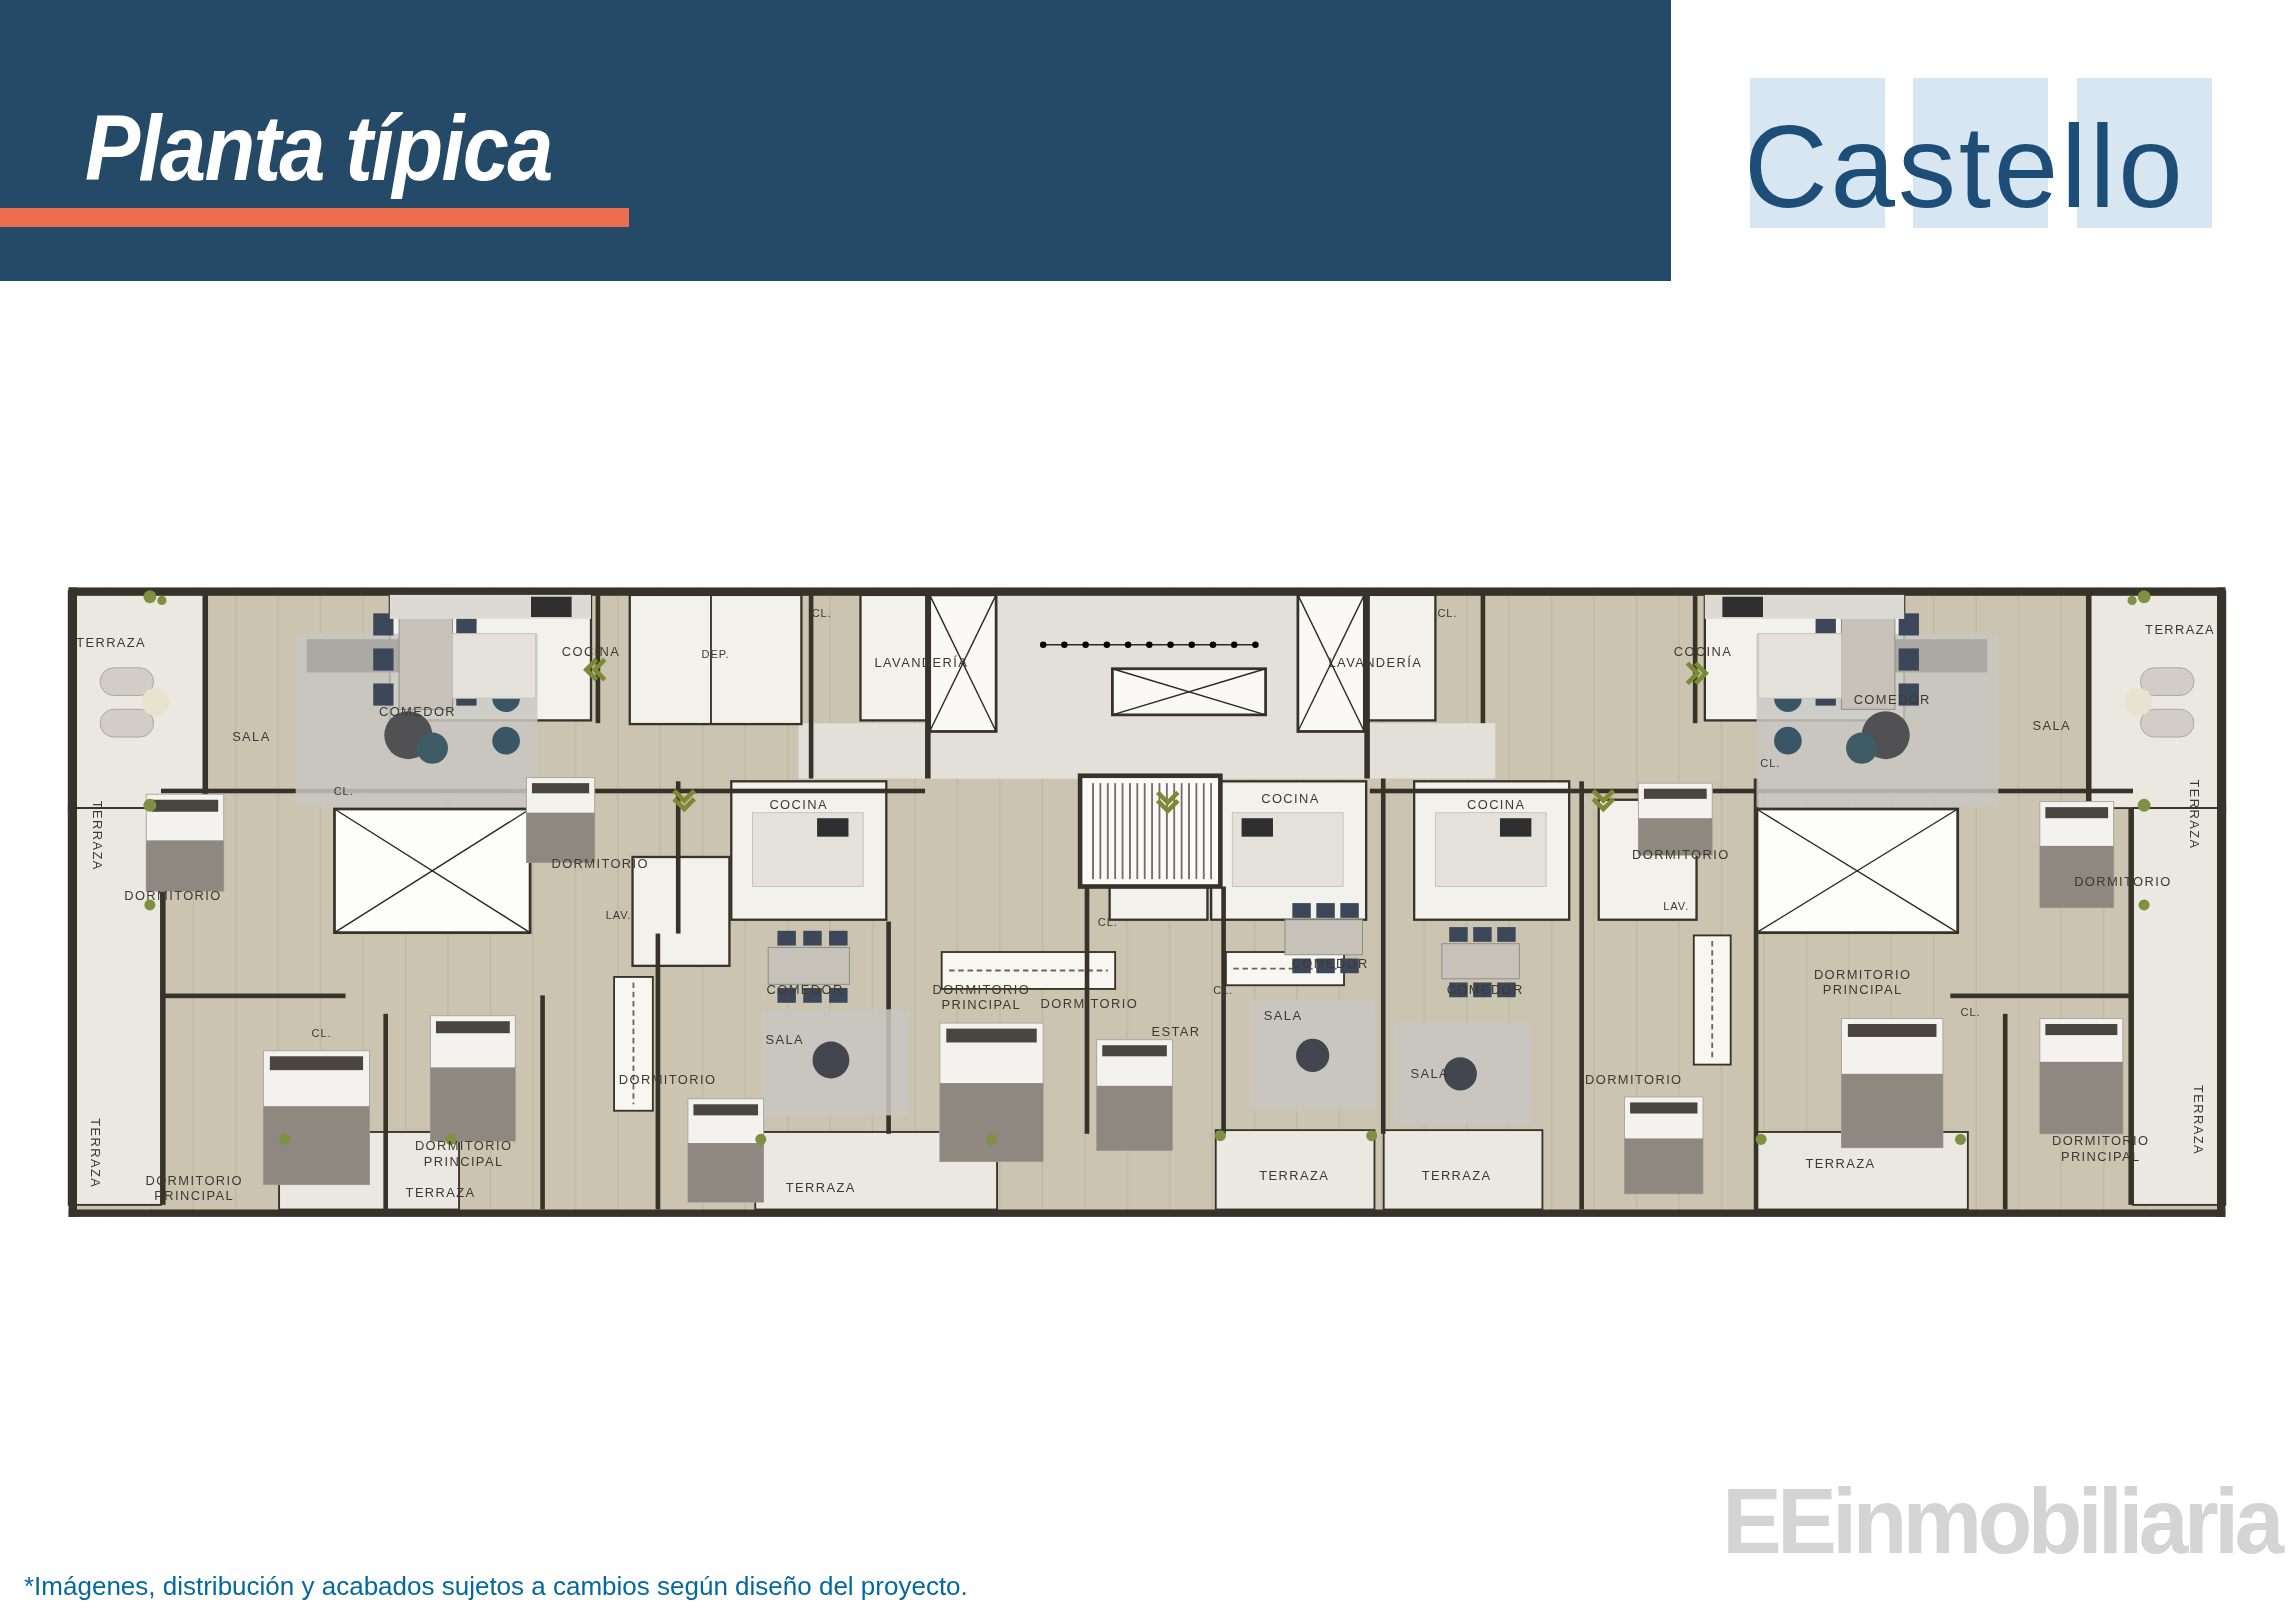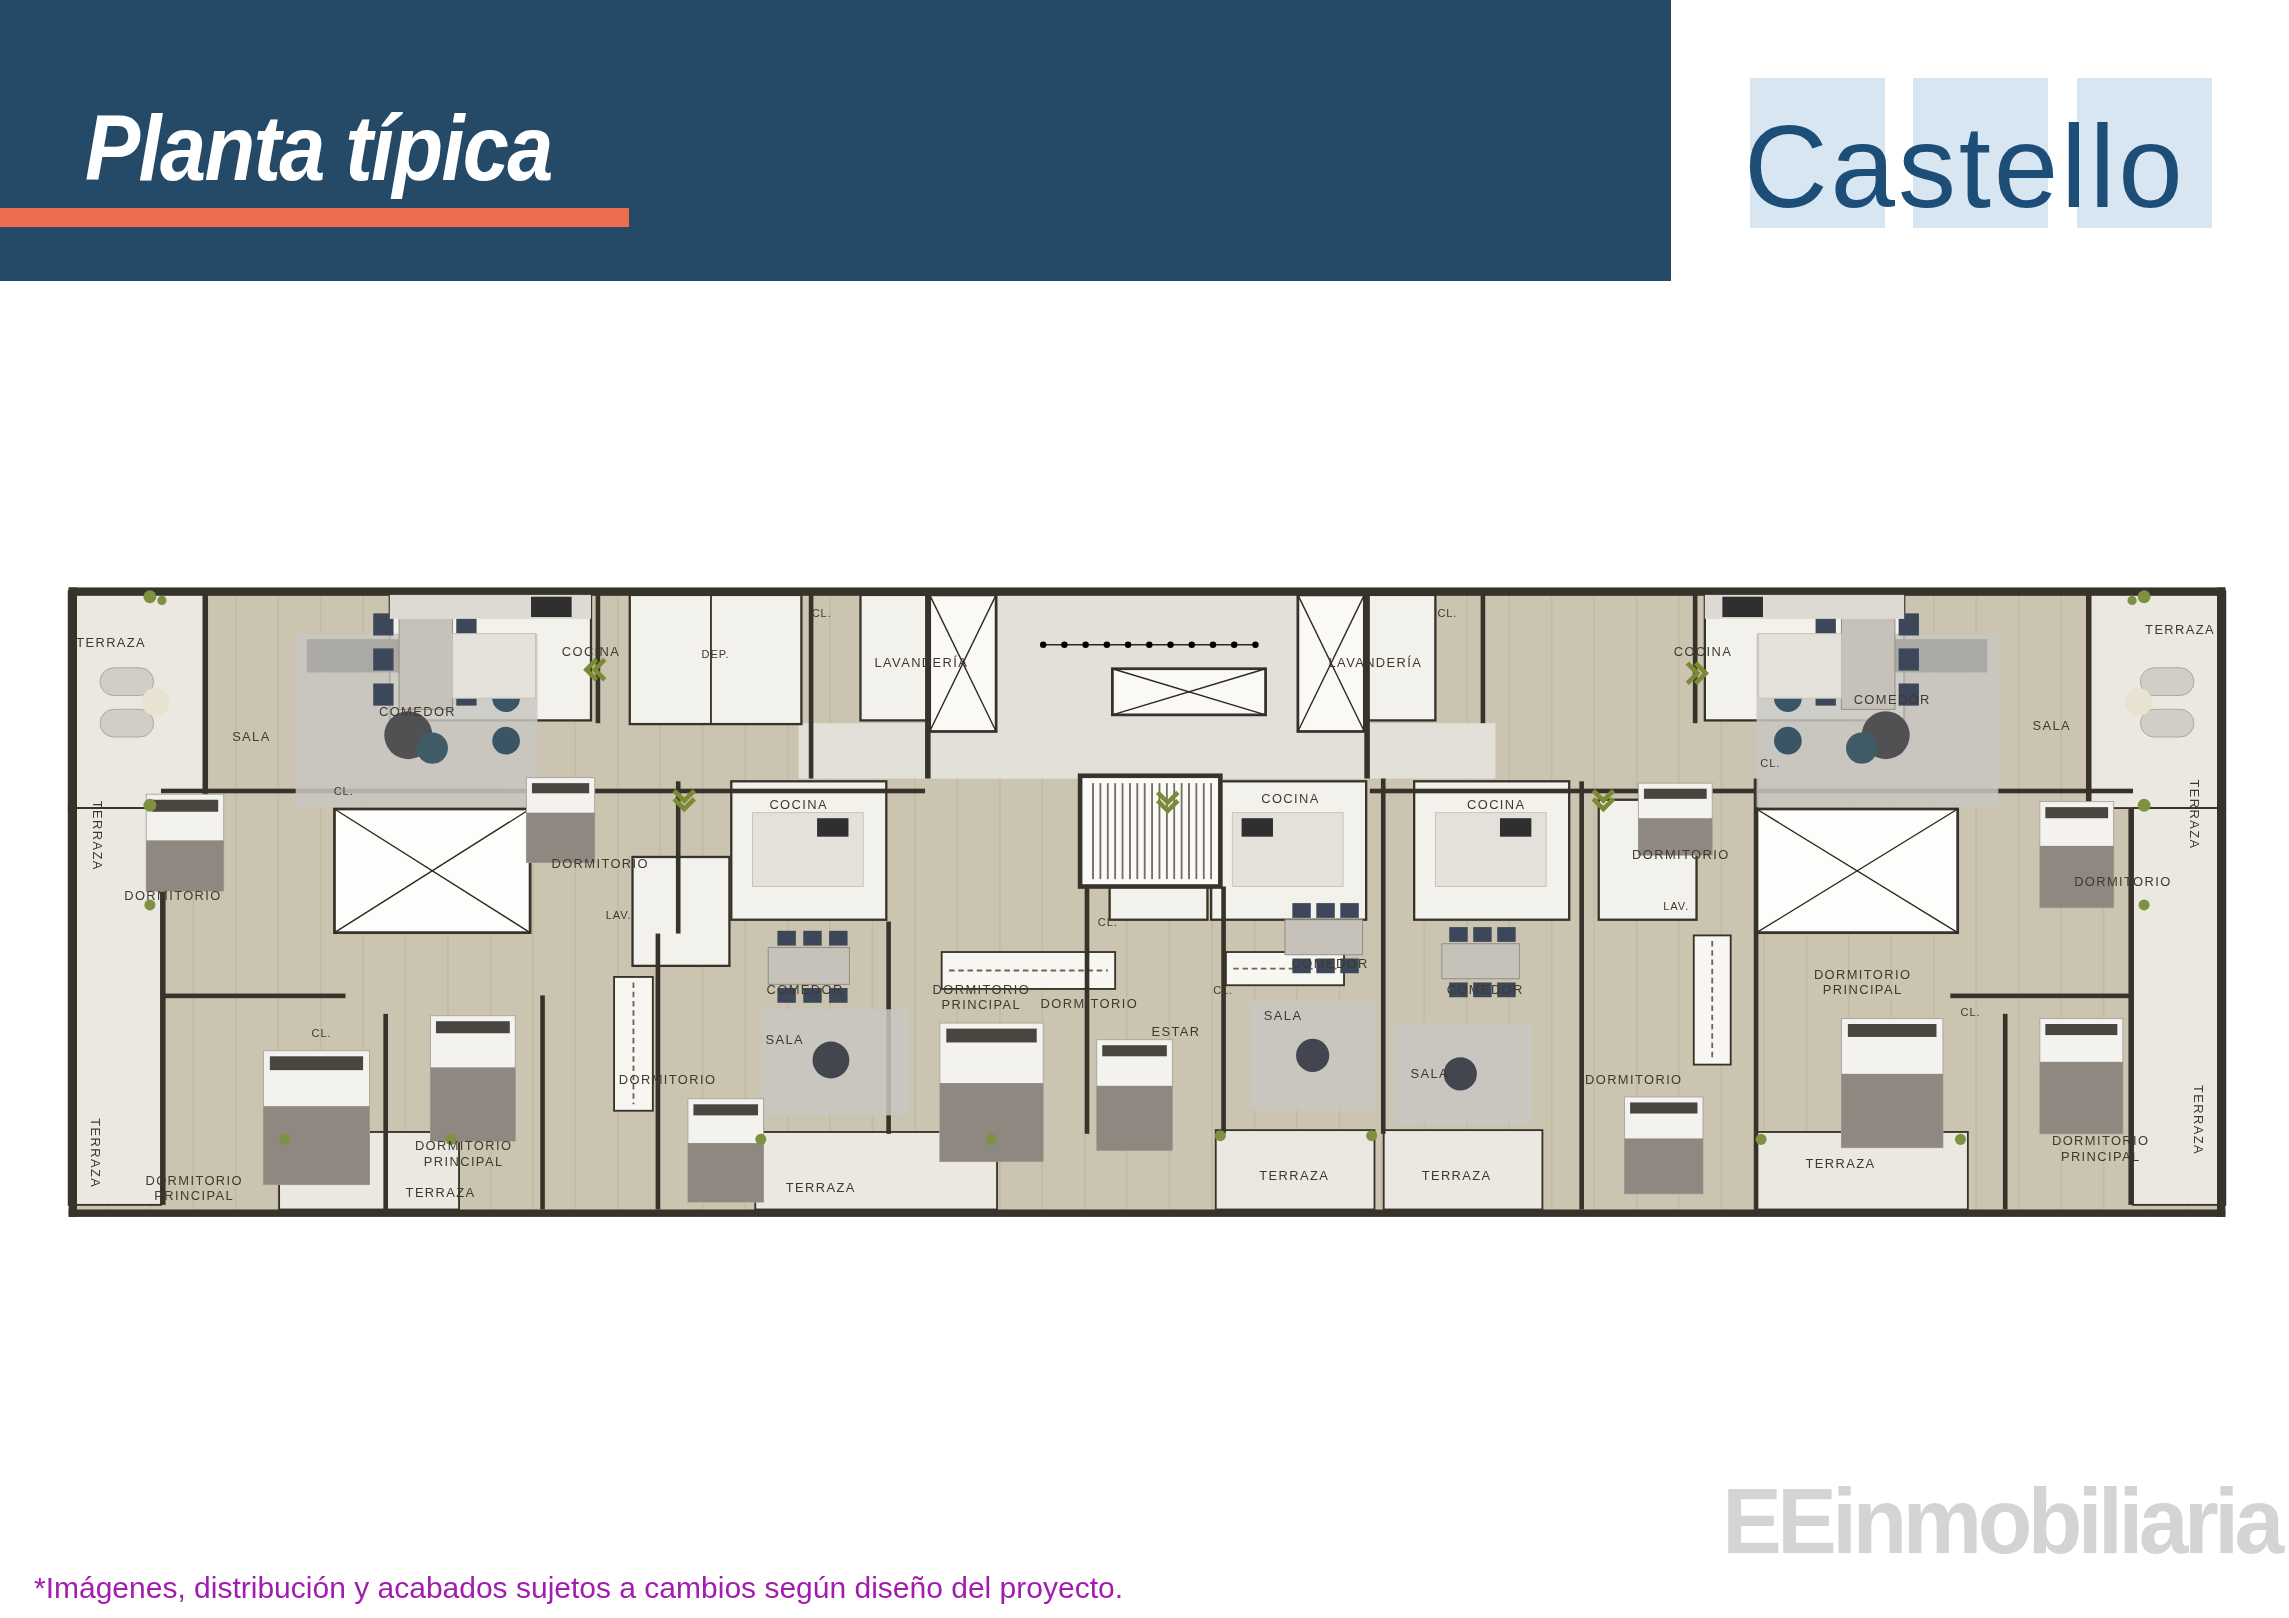--- a/index.html
+++ b/index.html
@@ -18,21 +18,21 @@
              color:#1C4E78;letter-spacing:2.8px;white-space:nowrap;}
   
   .plan{position:absolute;left:65px;top:580px;width:2164px;height:637px;}
   .room-label{font-family:"Liberation Sans",sans-serif;font-size:14px;letter-spacing:1.5px;
               fill:#3E3A30;text-anchor:middle;font-weight:400;}
   .room-label.sm{font-size:12px;letter-spacing:1px;}
   
   .brand-watermark{position:absolute;top:1475px;right:26px;font-size:92px;line-height:1;font-weight:700;
                    color:#D4D4D4;letter-spacing:-4.6px;transform:scaleX(.97);transform-origin:right center;
                    white-space:nowrap;}
-  .disclaimer{position:absolute;left:34px;top:1571px;font-size:30px;color:#a21caf;}
+  .disclaimer{position:absolute;left:24px;top:1571px;font-size:26px;color:#0369a1;}
 </style>
 </head>
 <body>
 
 <div class="page">
 
   <header class="band">
     <h1 class="title">Planta típica</h1>
     <div class="accent"></div>
   </header>

